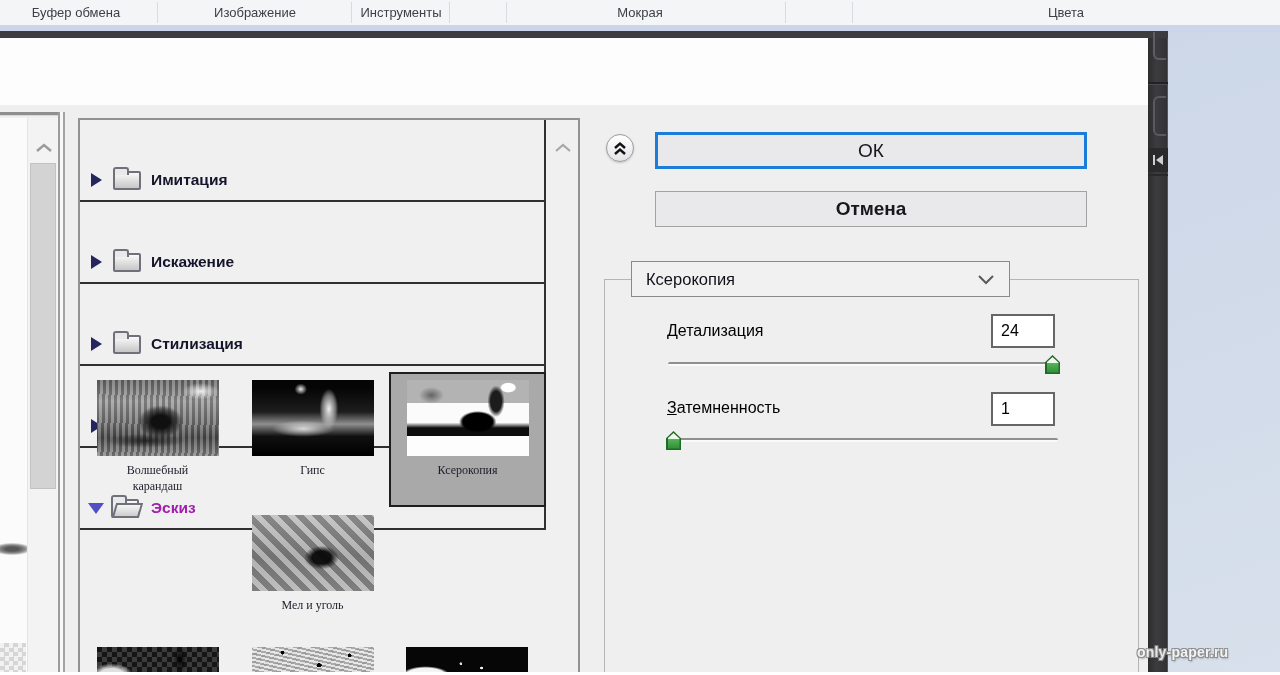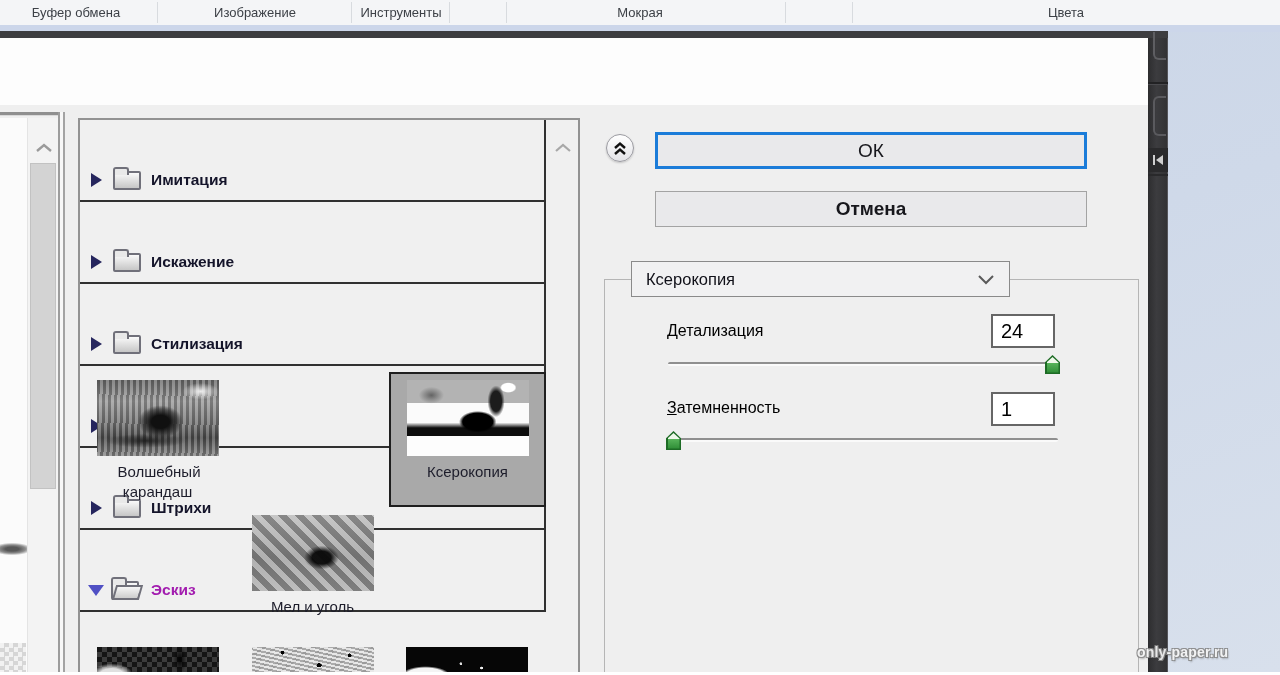--- a/index.html
+++ b/index.html
@@ -58,21 +58,21 @@
       transform:skewX(-16deg); }
   .cat-label { font-size:15.5px; font-weight:600; color:#14142a; }
   .cat-row.expanded .cat-label { font-weight:700; color:#a21caf; margin-left:2px; }
 
   
   .thumb-layer { position:absolute; left:0; top:252px; width:498px; height:303px; }
   .thumb-cell { position:absolute; width:155px; text-align:center; cursor:pointer; }
   .thumb-cell.selected { background:#a9a9a9; border:2px solid #1f1f1f; }
   .thumb-img { width:122px; height:76px; margin:8px auto 6px auto; display:block; }
   .thumb-cell.selected .thumb-img { margin-top:6px; }
-  .thumb-label { font-size:15px; color:#1d1d2b; line-height:1.35; display:block; margin:0 auto; width:140px; }
+  .thumb-label { font-size:12px; color:#1d1d2b; line-height:1.35; display:block; margin:0 auto; width:140px;font-family:Liberation Serif, serif; }
   .thumb-cell.wrap .thumb-label { width:80px; }
 
   .art-conte { background:
       radial-gradient(ellipse 30px 22px at 52% 55%, #101010 30%, rgba(45,45,45,.65) 58%, rgba(0,0,0,0) 75%),
       radial-gradient(ellipse 58px 10px at 40% 80%, rgba(25,25,25,.85), rgba(0,0,0,0) 70%),
       radial-gradient(ellipse 26px 12px at 85% 15%, rgba(250,250,250,.9), rgba(0,0,0,0) 70%),
       repeating-linear-gradient(92deg, rgba(0,0,0,.22) 0 3px, rgba(255,255,255,.18) 3px 6px),
       linear-gradient(180deg,#6e6e6e,#9d9d9d 28%,#767676 58%,#4e4e4e 76%,#8b8b8b); }
   .art-plaster { background:
       radial-gradient(ellipse 13px 28px at 63% 38%, #f0f0f0, rgba(190,190,190,.55) 50%, rgba(0,0,0,0) 72%),
@@ -130,21 +130,21 @@
   .btn-cancel { top:191px; height:36px; background:#e9e9eb; border:1px solid #a3a3a3;font-weight:bold; }
 
   .fs-line { position:absolute; background:#b5b5b5; }
   .dropdown { position:absolute; left:631px; top:261px; width:379px; height:36px; background:#f1f1f2;
       border:1px solid #8a8a8a; display:flex; align-items:center; padding:0 14px; cursor:pointer; }
   .dropdown-value { font-size:16.5px; color:#101018; flex:1; }
 
   .param-label { position:absolute; font-size:16px; color:#000; width:max-content; }
   .param-label::first-letter { text-decoration:underline; }
   .value-box { position:absolute; width:64px; height:34px; background:#fff; border:2px solid #666;
-      font-family:"Liberation Sans",sans-serif; font-size:20px; color:#000; padding:0 0 0 8px; }
+      font-family:"Liberation Sans",sans-serif; font-size:16px; color:#000; padding:0 0 0 8px; }
   .slider-track { position:absolute; height:4px; border-radius:2px;
       background:linear-gradient(to bottom,#8f8f8f 0 2px,#fafafa 2px); }
   .slider-handle { position:absolute; width:15px; height:19px; background:#1d6b25; cursor:grab;
       clip-path:polygon(50% 0%, 100% 38%, 100% 100%, 0% 100%, 0% 38%); }
   .slider-handle::after { content:''; position:absolute; left:1.5px; right:1.5px; top:2px; bottom:1.5px;
       clip-path:polygon(50% 0%, 100% 36%, 100% 100%, 0% 100%, 0% 36%);
       background:linear-gradient(180deg,#eef8ea 0 36%, #55b258 40%, #2e8d36 100%); }
 
   
   .dark-strip { position:absolute; left:1148px; top:38px; width:20px; height:637px;
@@ -215,37 +215,36 @@
       <div class="cat-row">
         <span class="tri-collapsed"></span>
         <span class="folder"></span>
         <span class="cat-label">Стилизация</span>
       </div>
       <div class="cat-row">
         <span class="tri-collapsed"></span>
         <span class="folder"></span>
         <span class="cat-label">Текстура</span>
       </div>
-      <div class="cat-row">
-        <span class="tri-collapsed"></span>
-        <span class="folder"></span>
-        <span class="cat-label">Штрихи</span>
-      </div>
       <div class="cat-row expanded">
         <span class="tri-expanded"></span>
         <span class="folder open"></span>
         <span class="cat-label">Эскиз</span>
       </div>
     </div>
 
     <div class="thumb-layer">
 
       <div class="thumb-cell wrap" style="left:0; top:0; height:135px">
         <span class="thumb-img art-conte"></span>
         <span class="thumb-label">Волшебный карандаш</span>
+      </div>
+      <div class="thumb-cell" style="left:155px; top:0; height:135px">
+        <span class="thumb-img art-plaster"></span>
+        <span class="thumb-label">Гипс</span>
       </div>
       <div class="thumb-cell selected" style="left:309px; top:0; width:157px; height:135px">
         <span class="thumb-img art-photocopy"></span>
         <span class="thumb-label">Ксерокопия</span>
       </div>
 
       <div class="thumb-cell" style="left:155px; top:135px; height:135px">
         <span class="thumb-img art-chalk"></span>
         <span class="thumb-label">Мел и уголь</span>
       </div>

